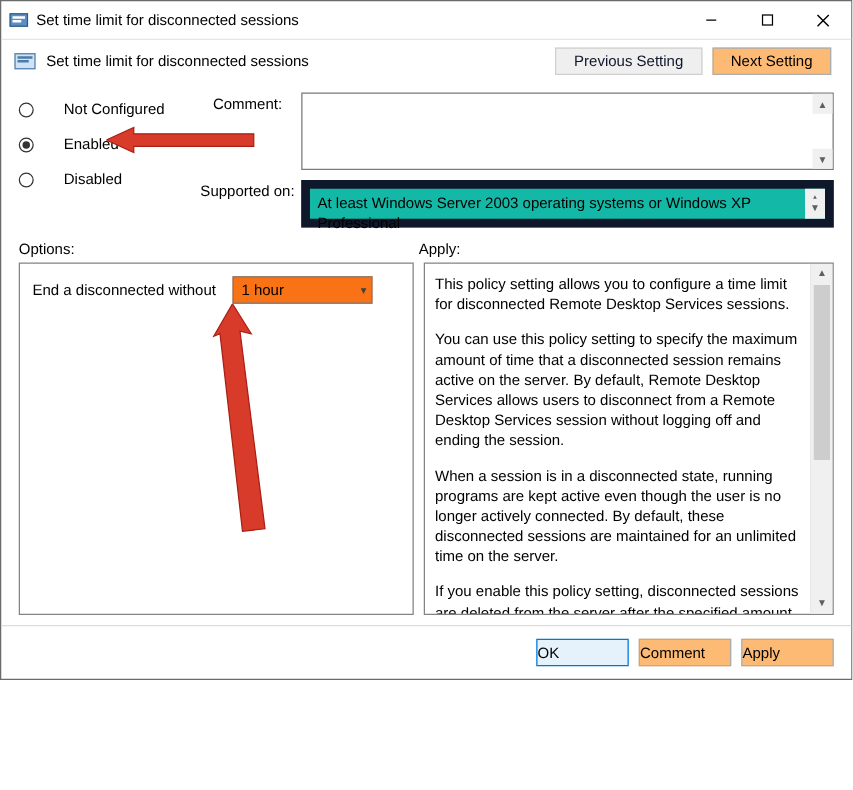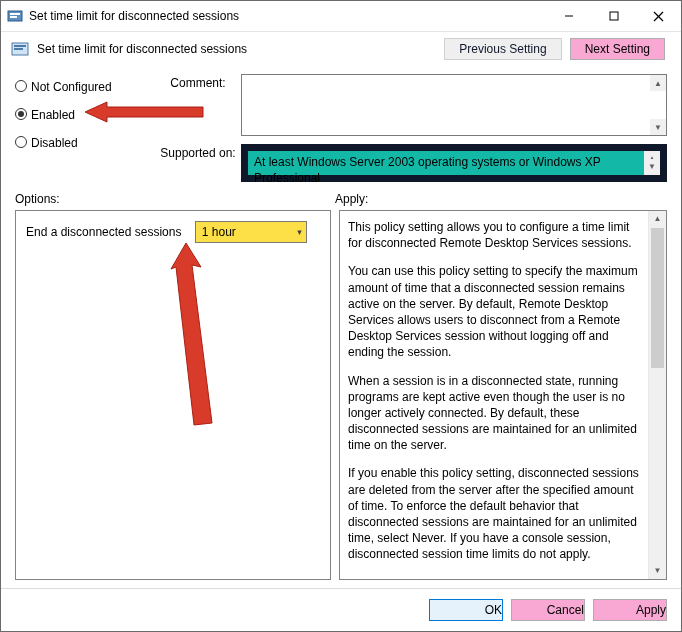--- a/index.html
+++ b/index.html
@@ -1,52 +1,52 @@
 <!DOCTYPE html>
 <html><head>
 <meta charset="utf-8">
 <style>
   html,body{margin:0;padding:0;font-family:"Segoe UI",Tahoma,sans-serif;font-size:12px;color:#000;background:#fff}
-  .window{width:682px;height:632px;border:1px solid #6a6a6a;box-sizing:border-box;position:relative;background:#fff;display:flex;flex-direction:column}
+  .window{width:682px;height:544px;border:1px solid #6a6a6a;box-sizing:border-box;position:relative;background:#fff;display:flex;flex-direction:column}
   .titlebar{height:30px;display:flex;align-items:center;padding-left:6px;border-bottom:1px solid #e5e5e5}
   .titlebar .t-icon{width:16px;height:16px;margin-right:6px;display:flex;align-items:center;justify-content:center}
   .titlebar .title{flex:1;font-size:12px}
   .win-btns{display:flex;height:100%}
   .win-btn{width:45px;display:flex;align-items:center;justify-content:center;font-size:12px;color:#000}
   .header-row{display:flex;align-items:center;padding:6px 10px}
   .header-row .h-icon{width:18px;height:18px;margin-right:8px;display:flex;align-items:center;justify-content:center}
   .header-row .h-title{flex:1;font-size:12px}
   .nav-btns{display:flex;gap:8px;margin-right:6px}
-  .btn{border:1px solid #adadad;background:#f9a8d4;padding:3px 14px;font-size:12px}
+  .btn{border:1px solid #adadad;background:#fdba74;padding:3px 14px;font-size:12px}
   .btn.disabled{color:#0f172a;border-color:#d0d0d0;background:#efefef}
   .btn.primary{border-color:#0078d7;background:#e5f1fb}
   .top-area{display:flex;padding:8px 14px 4px 14px}
   .radio-col{width:140px;display:flex;flex-direction:column;gap:14px;padding-top:6px;position:relative}
-  .radio{display:flex;align-items:flex-start;gap:4px}
+  .radio{display:flex;align-items:flex-end;gap:24px}
   .radio .circ{width:12px;height:12px;border:1px solid #333;border-radius:50%;box-sizing:border-box;display:flex;align-items:center;justify-content:center;background:#fff}
   .radio .circ.sel::after{content:"";width:6px;height:6px;background:#333;border-radius:50%}
   .field-col{flex:1;display:flex;flex-direction:column;gap:8px}
   .field-row{display:flex}
   .field-label{width:86px;padding-top:2px;text-align:center}
   .textarea{flex:1;height:60px;border:1px solid #7a7a7a;background:#fff;position:relative}
   .supported{flex:1;height:38px;border:7px solid #0f172a;background:#14b8a6;position:relative;font-size:12px;padding:4px 18px 4px 6px;box-sizing:border-box;line-height:1.3}
   .scroll-up,.scroll-down{position:absolute;right:0;width:16px;height:16px;background:#f0f0f0;display:flex;align-items:center;justify-content:center;font-size:8px;color:#606060}
   .scroll-up{top:0}.scroll-down{bottom:0}
   .labels-row{display:flex;padding:6px 4px 4px 14px}
   .labels-row .left{width:320px}
   .labels-row .right{flex:1}
   .bottom-area{flex:1;display:flex;gap:8px;padding:0 14px 8px 14px;min-height:0}
   .panel{border:1px solid #838383;box-sizing:border-box;overflow:hidden;position:relative}
   .options-panel{width:316px;padding:10px}
   .help-panel{flex:1;padding:8px 20px 18px 8px;font-size:12px;line-height:1.35}
   .help-panel p{margin:0 0 12px 0}
-  .dropdown{display:inline-flex;align-items:center;border:1px solid #7a7a7a;background:#fde047;height:20px;width:104px;position:relative;padding-left:6px;font-size:12px}
+  .dropdown{display:inline-flex;align-items:center;border:1px solid #7a7a7a;background:#f97316;height:20px;width:104px;position:relative;padding-left:6px;font-size:12px}
   .dropdown .chev{position:absolute;right:4px;font-size:9px;color:#404040}
   .footer{height:42px;border-top:1px solid #dcdcdc;display:flex;align-items:center;justify-content:flex-end;gap:8px;padding-right:14px}
-  .footer .btn{width:72px;text-align:right;padding:3px 0}
+  .footer .btn{width:72px;text-align:left;padding:3px 0}
   
   .arrow{position:absolute;pointer-events:none}
   svg{display:block}
   .vtrack{position:absolute;right:0;top:0;bottom:0;width:17px;background:#f0f0f0;border-left:1px solid #e9e9e9}
   .vtrack .up,.vtrack .down{position:absolute;left:0;right:0;height:16px;display:flex;align-items:center;justify-content:center;font-size:8px;color:#606060}
   .vtrack .up{top:0}.vtrack .down{bottom:0}
   .vtrack .thumb{position:absolute;left:2px;right:2px;top:17px;height:140px;background:#cdcdcd}
 </style>
 </head>
 <body>
@@ -138,21 +138,21 @@
     </div>
   </div>
 
   <div class="labels-row">
     <div class="left">Options:</div>
     <div class="right">Apply:</div>
   </div>
 
   <div class="bottom-area">
     <div class="panel options-panel">
-      <span>End a disconnected sessions</span>
+      <span>End a disconnected without</span>
       &nbsp;&nbsp;
       <span class="dropdown">
         <span>1 hour</span>
         <span class="chev">▾</span>
       </span>
       
       <div class="arrow" style="left:130px;top:32px">
         <svg width="80" height="190" viewBox="0 0 80 190">
           <polygon points="40,0 55,24 46,22 66,180 48,182 30,24 25,26" fill="#d83b2a" stroke="#a82015" stroke-width="1"></polygon>
         </svg>
@@ -166,17 +166,17 @@
       <div class="vtrack">
         <div class="up">▲</div>
         <div class="thumb"></div>
         <div class="down">▼</div>
       </div>
     </div>
   </div>
 
   <div class="footer">
     <div class="btn primary">OK</div>
-    <div class="btn">Cancel</div>
+    <div class="btn">Comment</div>
     <div class="btn">Apply</div>
   </div>
 
 </div>
 
 </body></html>

